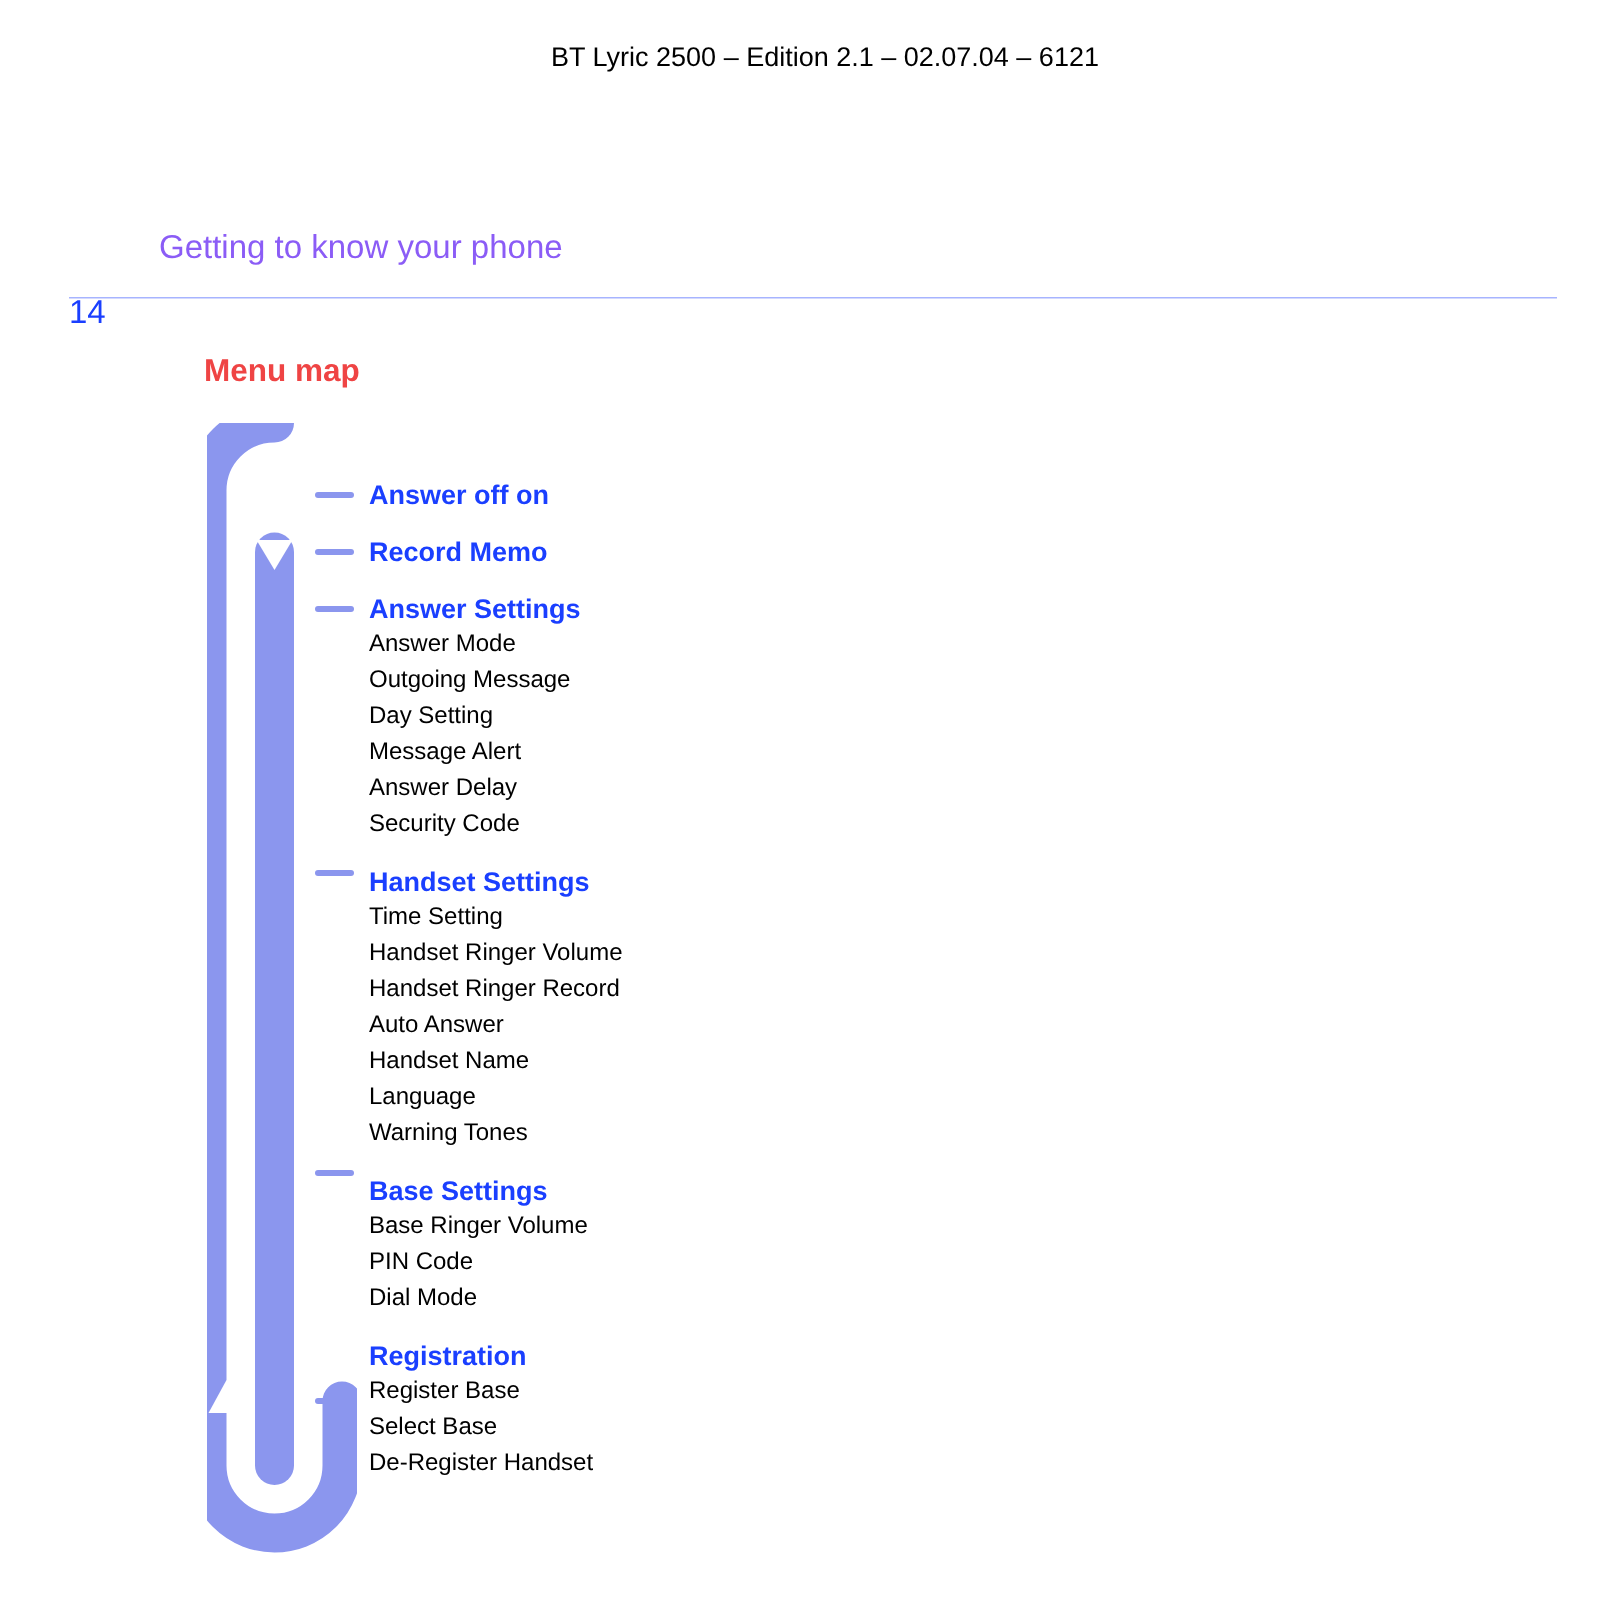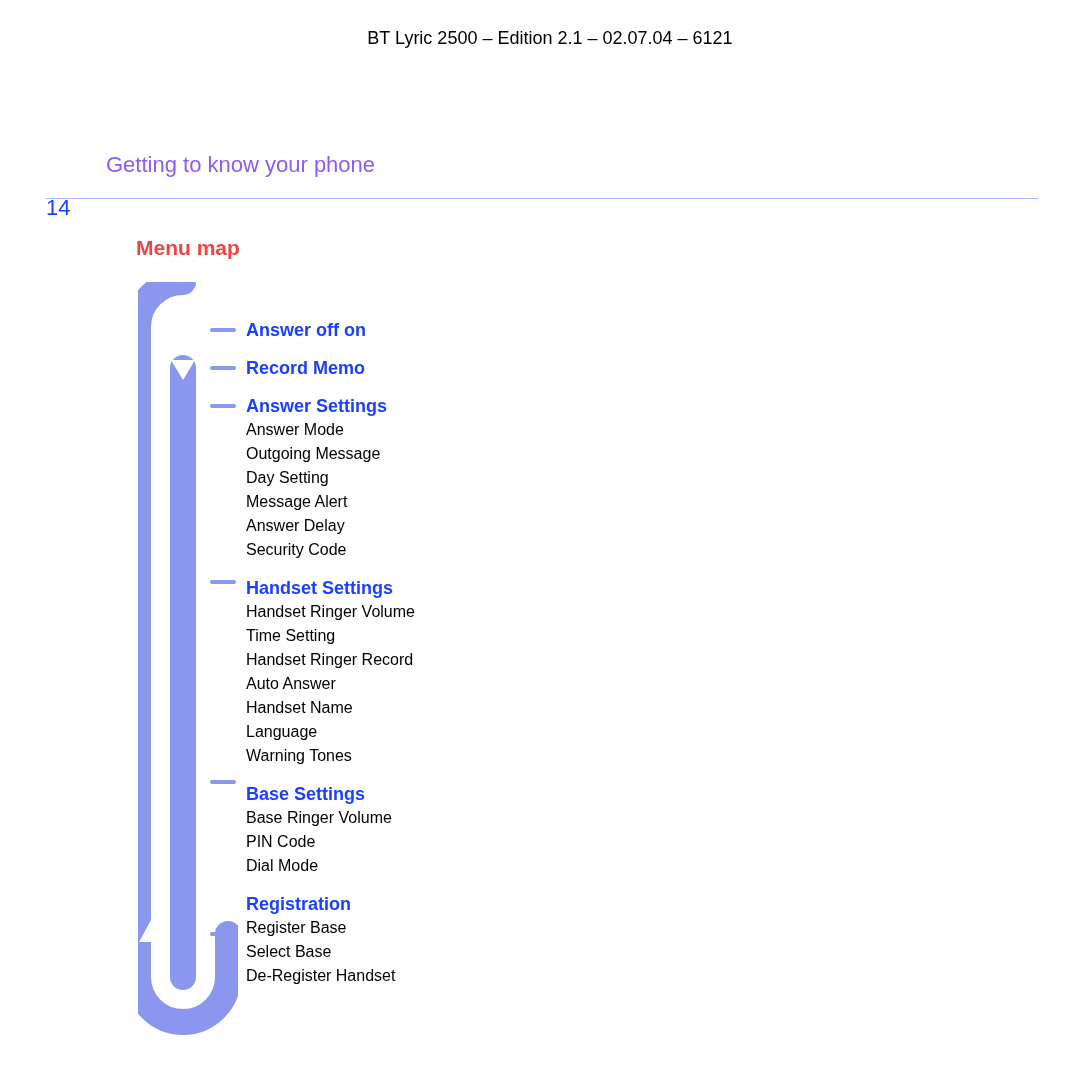--- a/index.html
+++ b/index.html
@@ -158,22 +158,22 @@
         <div class="menu-leaf">Answer Mode</div>
         <div class="menu-leaf">Outgoing  Message</div>
         <div class="menu-leaf">Day Setting</div>
         <div class="menu-leaf">Message Alert</div>
         <div class="menu-leaf">Answer Delay</div>
         <div class="menu-leaf">Security Code</div>
       </div>
 
       <div class="menu-group">
         <div class="menu-heading">Handset Settings</div>
+        <div class="menu-leaf">Time Setting</div>
         <div class="menu-leaf">Handset Ringer Volume</div>
-        <div class="menu-leaf">Time Setting</div>
         <div class="menu-leaf">Handset Ringer Record</div>
         <div class="menu-leaf">Auto Answer</div>
         <div class="menu-leaf">Handset Name</div>
         <div class="menu-leaf">Language</div>
         <div class="menu-leaf">Warning Tones</div>
       </div>
 
       <div class="menu-group">
         <div class="menu-heading">Base Settings</div>
         <div class="menu-leaf">Base Ringer Volume</div>

